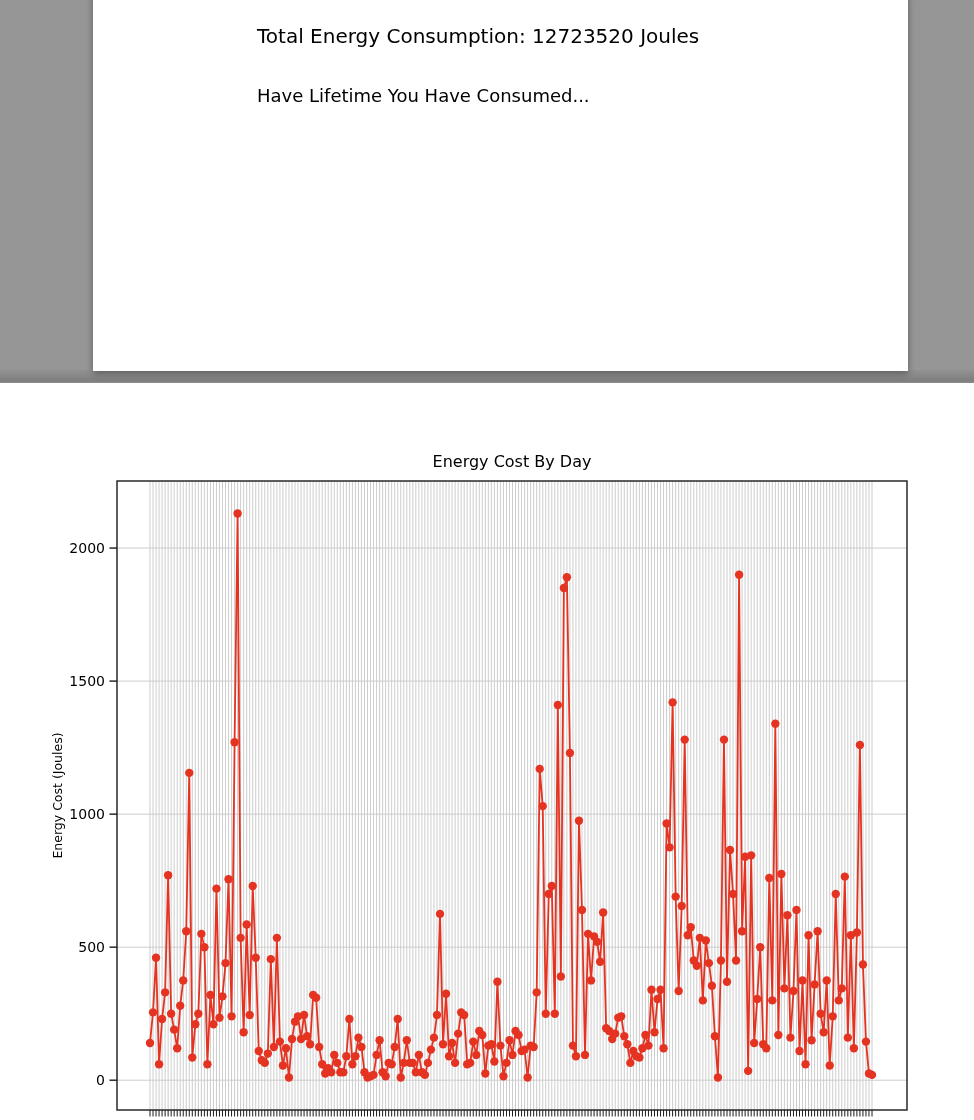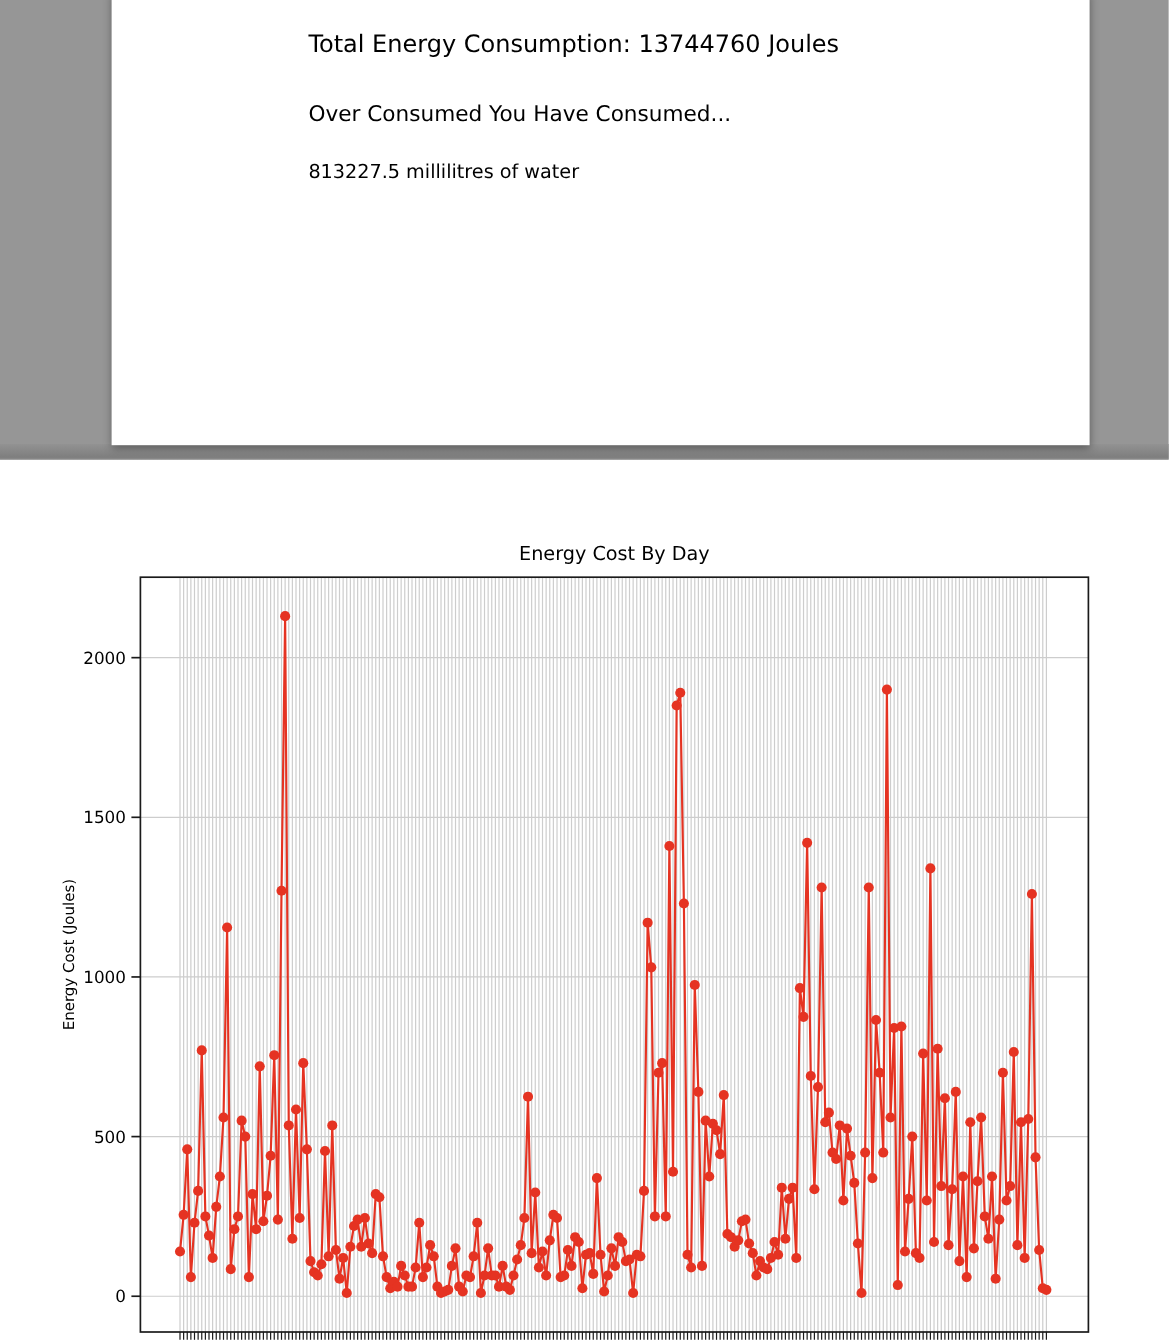--- a/index.html
+++ b/index.html
@@ -28,23 +28,22 @@
   .figure{position:absolute;left:0;top:384px;width:974px;height:736px;background:#ffffff;}
   svg text{font-family:"DejaVu Sans","Liberation Sans",sans-serif;}
 </style>
 </head>
 <body>
 
 <div class="gray-bg">
   <div class="shadow-band"></div>
   <div class="card">
     <div class="card-inner">
-      <div class="card-title">Total Energy Consumption: 13744760 Joules</div>
-      <div class="card-subtitle">Over Consumed You Have Consumed...</div>
-      <div class="card-line">813227.5 millilitres of water</div>
+      <div class="card-title">Total Energy Consumption: 12723520 Joules</div>
+      <div class="card-subtitle">Have Lifetime You Have Consumed...</div>
     </div>
   </div>
 </div>
 
 <div class="figure">
   <svg id="chart-svg" width="974" height="736" viewBox="0 0 974 736">
       <g stroke="#cdcdcd" stroke-width="1">
         <line x1="150.00" y1="97" x2="150.00" y2="726"></line>
         <line x1="153.02" y1="97" x2="153.02" y2="726"></line>
         <line x1="156.04" y1="97" x2="156.04" y2="726"></line>

